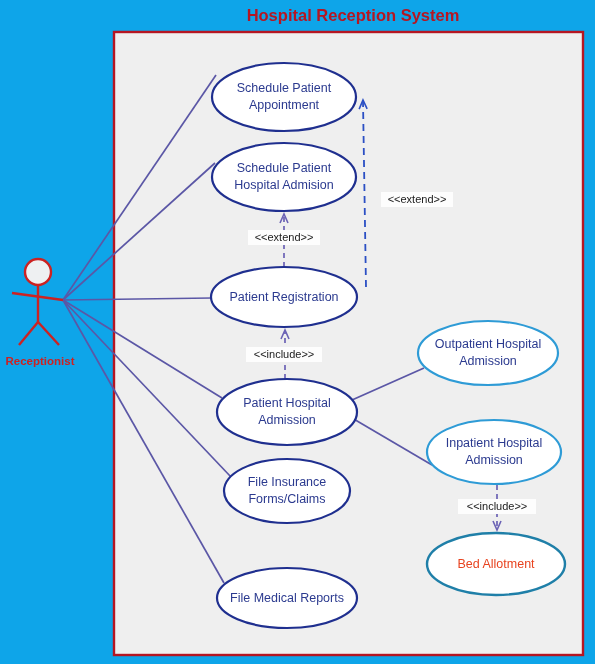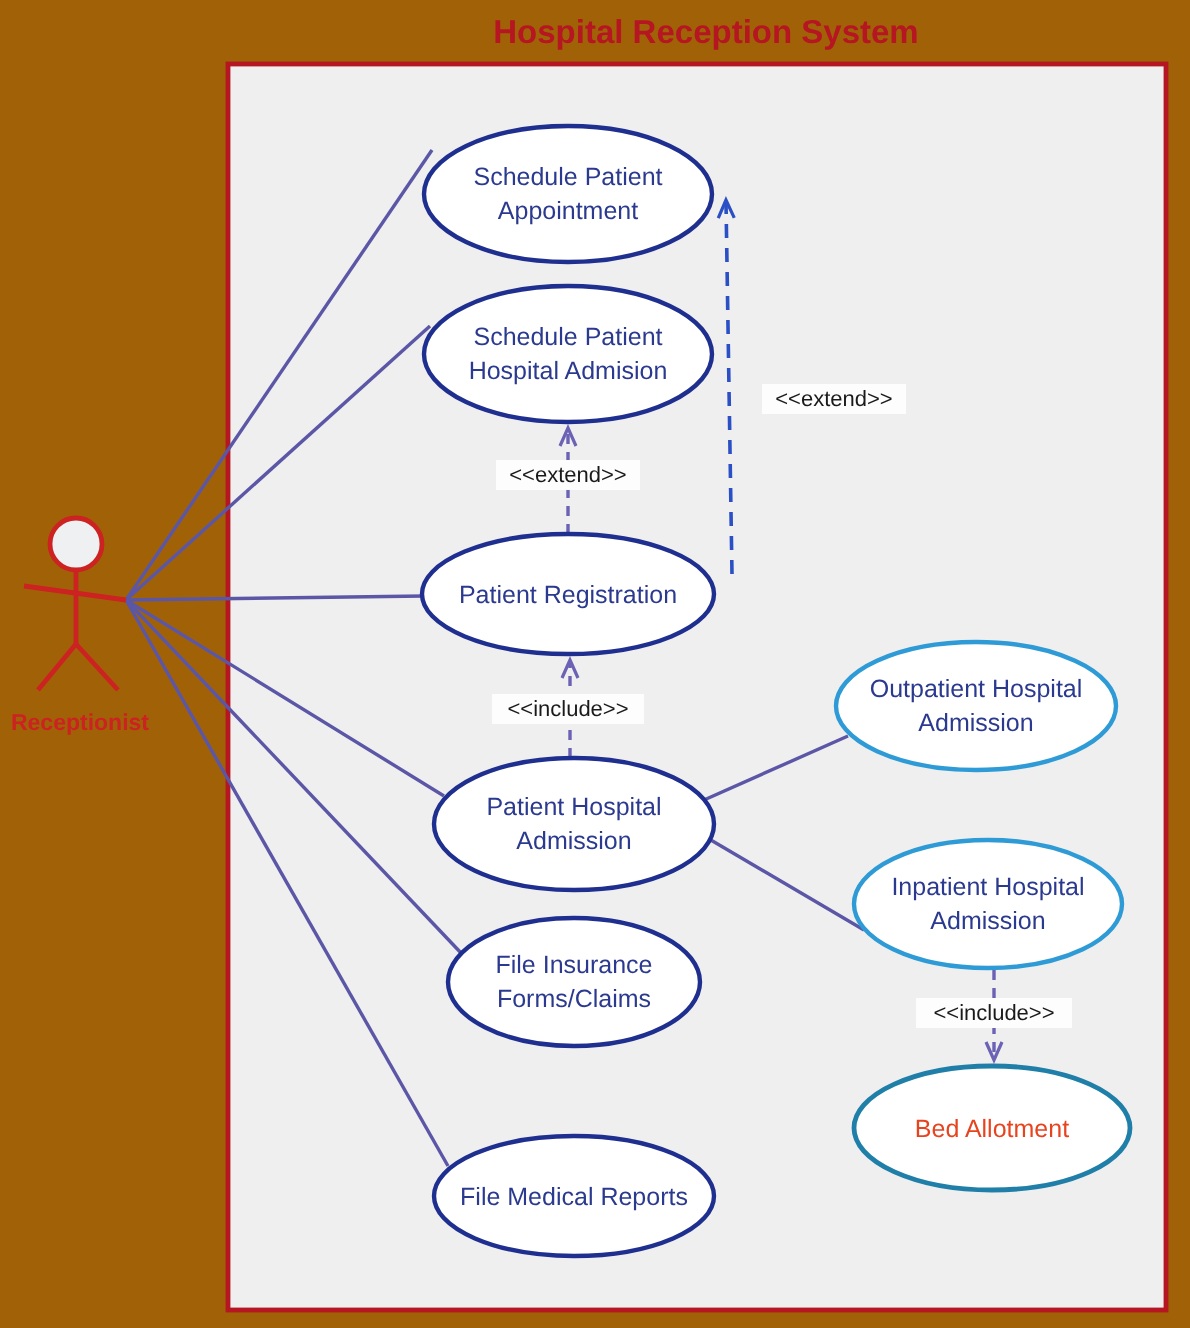--- a/index.html
+++ b/index.html
@@ -5,21 +5,21 @@
   html, body {
     margin: 0;
     padding: 0;
     background: #ffffff;
     font-family: "Liberation Sans", sans-serif;
   }
   #canvas {
     position: relative;
     width: 595px;
     height: 664px;
-    background: #a16207;
+    background: #0ea5e9;
     overflow: hidden;
   }
   #diagram-svg {
     position: absolute;
     left: 0;
     top: 0;
     width: 595px;
     height: 664px;
   }
   .uc-label {

